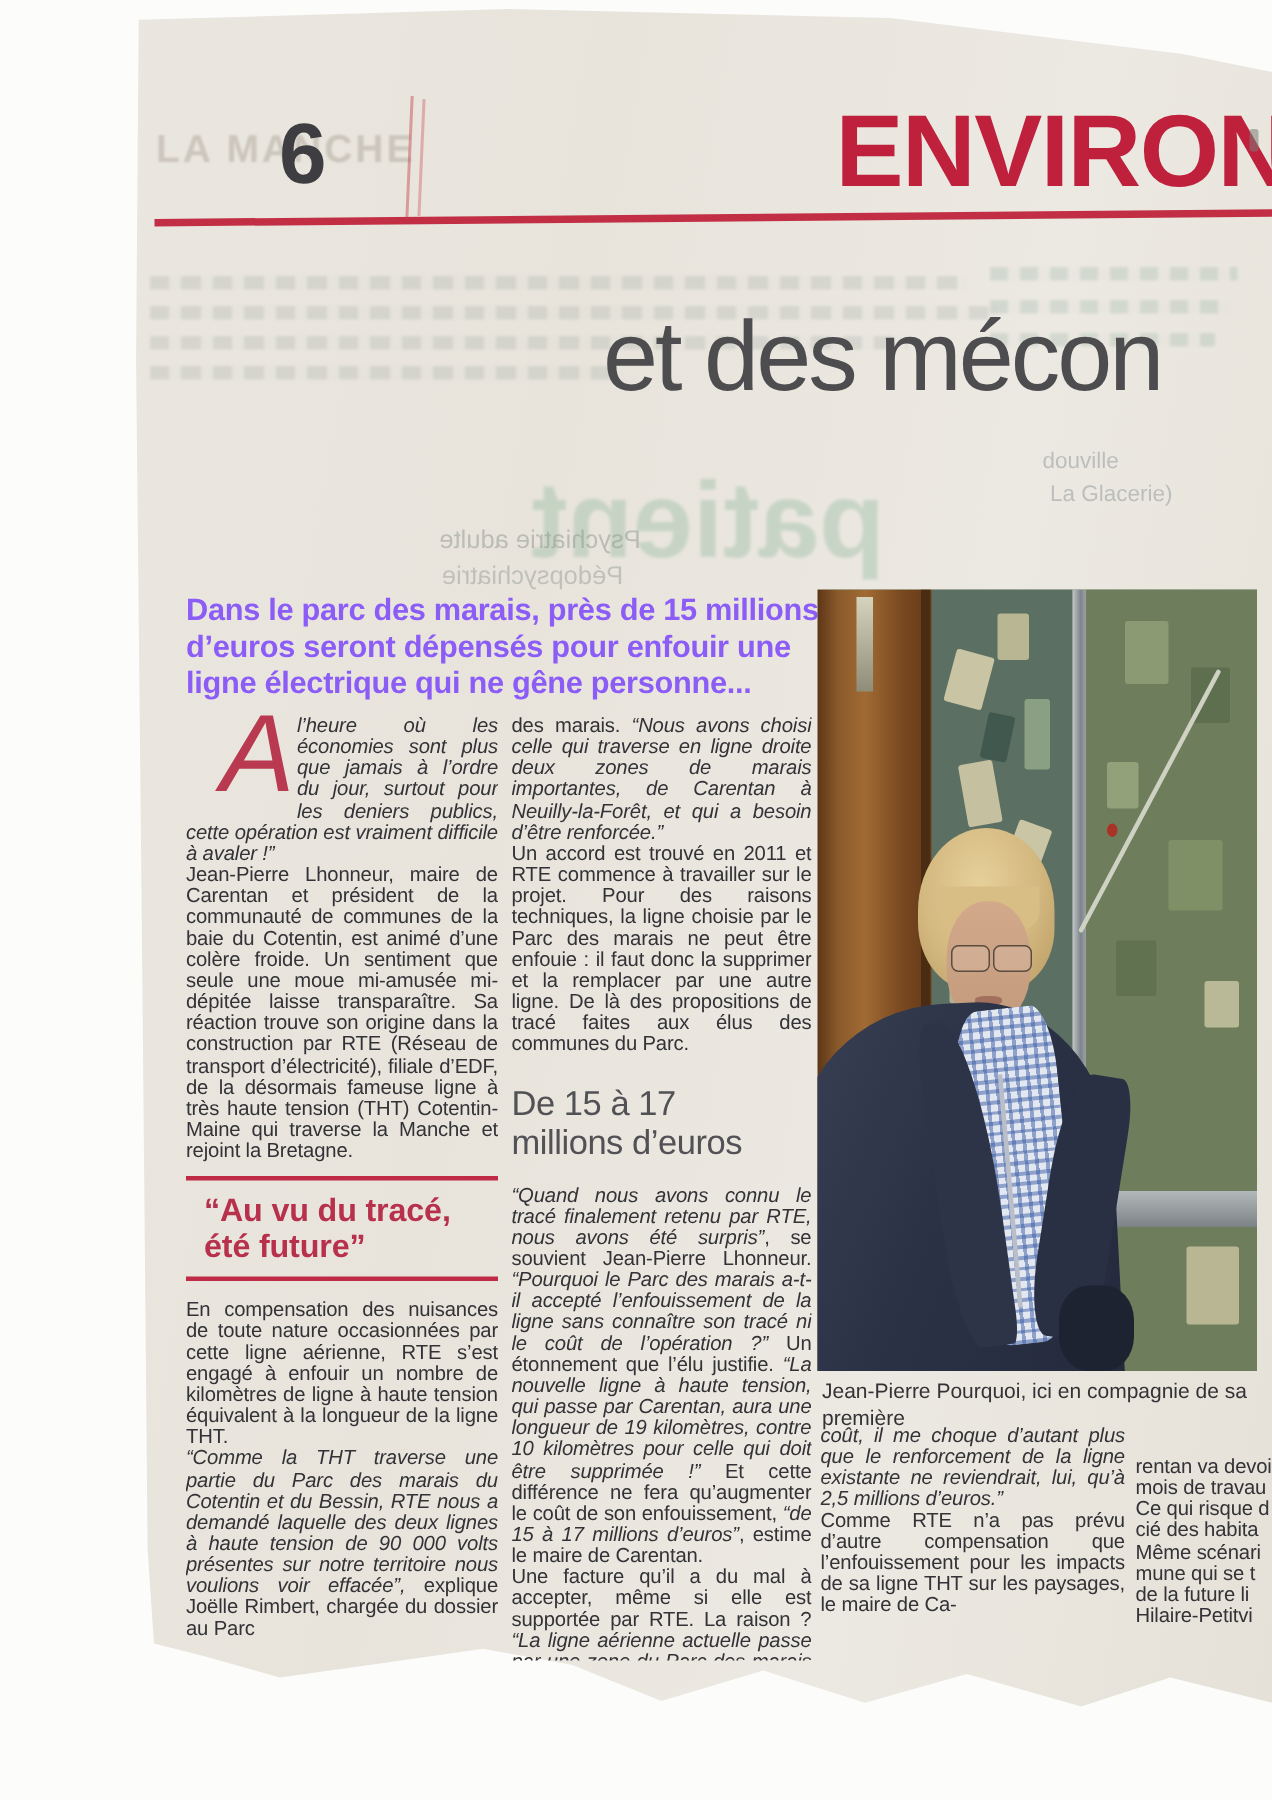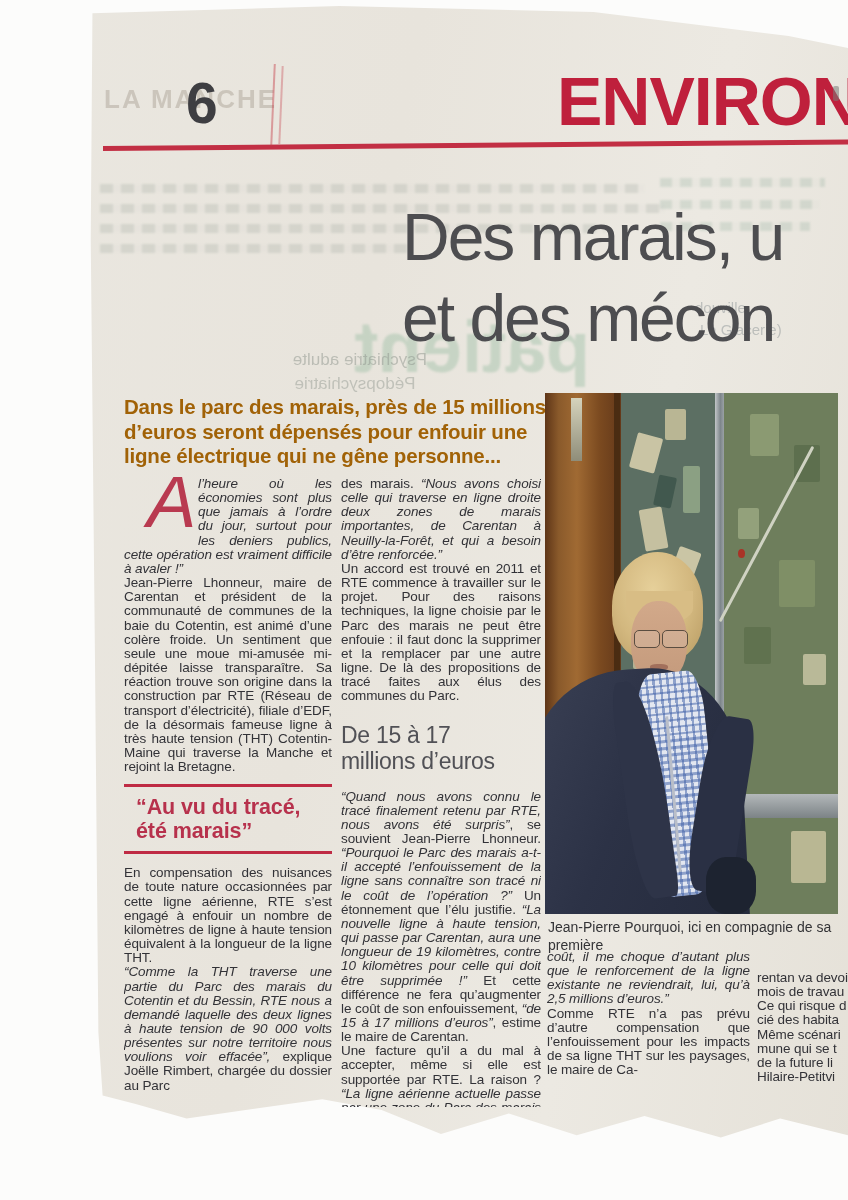--- a/index.html
+++ b/index.html
@@ -28,21 +28,21 @@
   .page-number{left:186px;top:70px;font-size:57px;font-weight:700;color:#3e3e42;}
   .section-title{left:557px;top:62px;font-size:68px;font-weight:700;color:#bf203c;letter-spacing:-1px;white-space:nowrap;}
   .head-rule{left:103px;top:146px;width:760px;height:5px;background:#c22f44;transform:rotate(-0.5deg);transform-origin:left center;}
   .scratch{left:272px;top:64px;width:2px;height:82px;background:rgba(198,62,74,.45);transform:rotate(2.5deg);}
   .scratch2{left:280px;top:66px;width:1.5px;height:78px;background:rgba(198,62,74,.35);transform:rotate(2.5deg);}
   .speck{left:833px;top:86px;width:6px;height:15px;background:#7c7c78;opacity:.55;border-radius:2px;}
   
   .headline{left:402px;top:197px;font-size:66px;line-height:81px;color:#4d4d50;
     letter-spacing:-2px;white-space:nowrap;font-weight:500;}
   .standfirst{left:124px;top:395px;width:436px;font-size:20.5px;line-height:24.5px;
-    font-weight:700;color:#a16207;letter-spacing:-0.2px;}
+    font-weight:700;color:#8b5cf6;letter-spacing:-0.2px;}
   
   .col{position:absolute;font-size:13.5px;line-height:14.15px;text-align:justify;
     color:#323237;letter-spacing:-0.1px;}
   .col p{margin:0;}
   .it{font-style:italic;}
   #col1{left:124px;top:477px;width:208px;height:630px;overflow:hidden;}
   #col2{left:341px;top:477px;width:200px;height:630px;overflow:hidden;}
   #col3{left:547px;top:950px;width:203px;height:132px;overflow:hidden;}
   #col4{left:757px;top:971px;width:150px;}
   .cut-line{white-space:nowrap;}
@@ -110,21 +110,20 @@
 <div class="bleed abs mirror" style="left:245px;top:374px;width:220px;font-size:17px;opacity:.45;text-align:center;">Pédopsychiatrie</div>
 
 <div class="abs page-number">6</div>
 <div class="abs section-title">ENVIRON</div>
 <div class="abs head-rule"></div>
 <div class="abs scratch"></div>
 <div class="abs scratch2"></div>
 <div class="abs speck"></div>
 
 <div class="abs headline">
-  <div>Des marais, u</div>
   <div>et des mécon</div>
 </div>
 
 <div class="abs standfirst">Dans le parc des marais, près de 15 millions d’euros seront dépensés pour enfouir une ligne électrique qui ne gêne personne...</div>
 
 <div class="abs photo">
   <div class="ph-map1"></div>
   <div class="patch" style="left:30%;top:8%;width:9%;height:7%;background:#c9c4a4;transform:rotate(15deg);"></div>
   <div class="patch" style="left:41%;top:3%;width:7%;height:6%;background:#b9b694;"></div>
   <div class="patch" style="left:33%;top:22%;width:8%;height:8%;background:#c5c0a0;transform:rotate(-10deg);"></div>
@@ -170,21 +169,21 @@
 <div id="col1" class="col">
   <p class="it">
     <span class="dropcap">
         <span class="dc-a">A</span>
       </span><span>l’heure où les économies sont plus que jamais à l’ordre du jour, surtout pour les deniers publics, cette opération est vraiment difficile à avaler !”</span>
   </p>
   <p>Jean-Pierre Lhonneur, maire de Carentan et président de la communauté de communes de la baie du Cotentin, est animé d’une colère froide. Un sentiment que seule une moue mi-amusée mi-dépitée laisse transparaître. Sa réaction trouve son origine dans la construction par RTE (Réseau de transport d’électricité), filiale d’EDF, de la désormais fameuse ligne à très haute tension (THT) Cotentin-Maine qui traverse la Manche et rejoint la Bretagne.</p>
   <div class="redrule"></div>
   <div class="col1-subhead">
     <span>“Au vu du tracé,</span>
-    <span>été marais”</span>
+    <span>été future”</span>
   </div>
   <div class="redrule" style="margin:0 0 12px;"></div>
   <p>En compensation des nuisances de toute nature occasionnées par cette ligne aérienne, RTE s’est engagé à enfouir un nombre de kilomètres de ligne à haute tension équivalent à la longueur de la ligne THT.</p>
   <p><span class="it">“Comme la THT traverse une partie du Parc des marais du Cotentin et du Bessin, RTE nous a demandé laquelle des deux lignes à haute tension de 90 000 volts présentes sur notre territoire nous voulions voir effacée”,</span><span> explique Joëlle Rimbert, chargée du dossier au Parc</span></p>
 </div>
 
 <div id="col2" class="col">
   <p><span>des marais. </span><span class="it">“Nous avons choisi celle qui traverse en ligne droite deux zones de marais importantes, de Carentan à Neuilly-la-Forêt, et qui a besoin d’être renforcée.”</span></p>
   <p>Un accord est trouvé en 2011 et RTE commence à travailler sur le projet. Pour des raisons techniques, la ligne choisie par le Parc des marais ne peut être enfouie : il faut donc la supprimer et la remplacer par une autre ligne. De là des propositions de tracé faites aux élus des communes du Parc.</p>
   <div class="col2-subhead">

